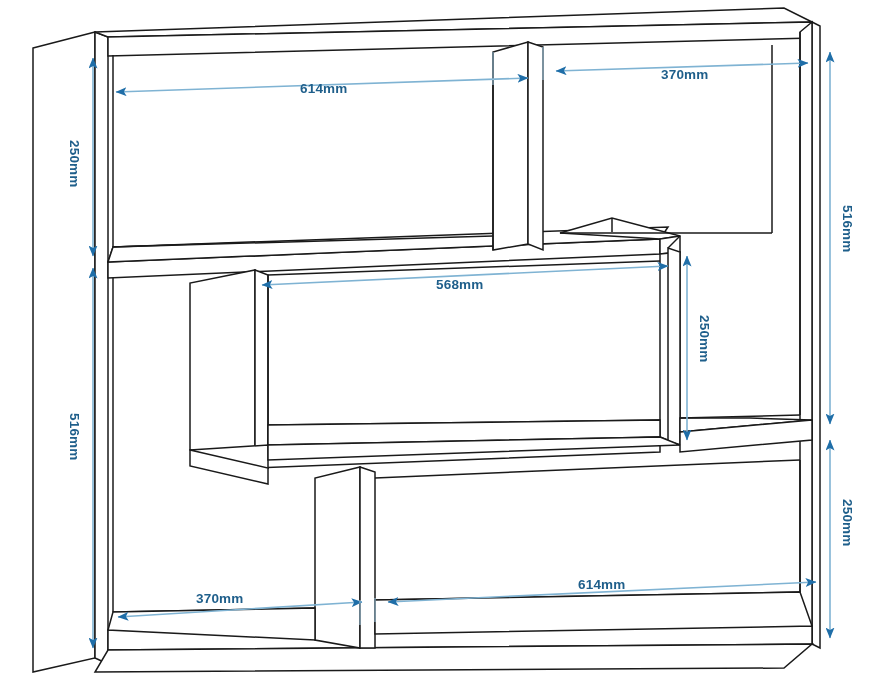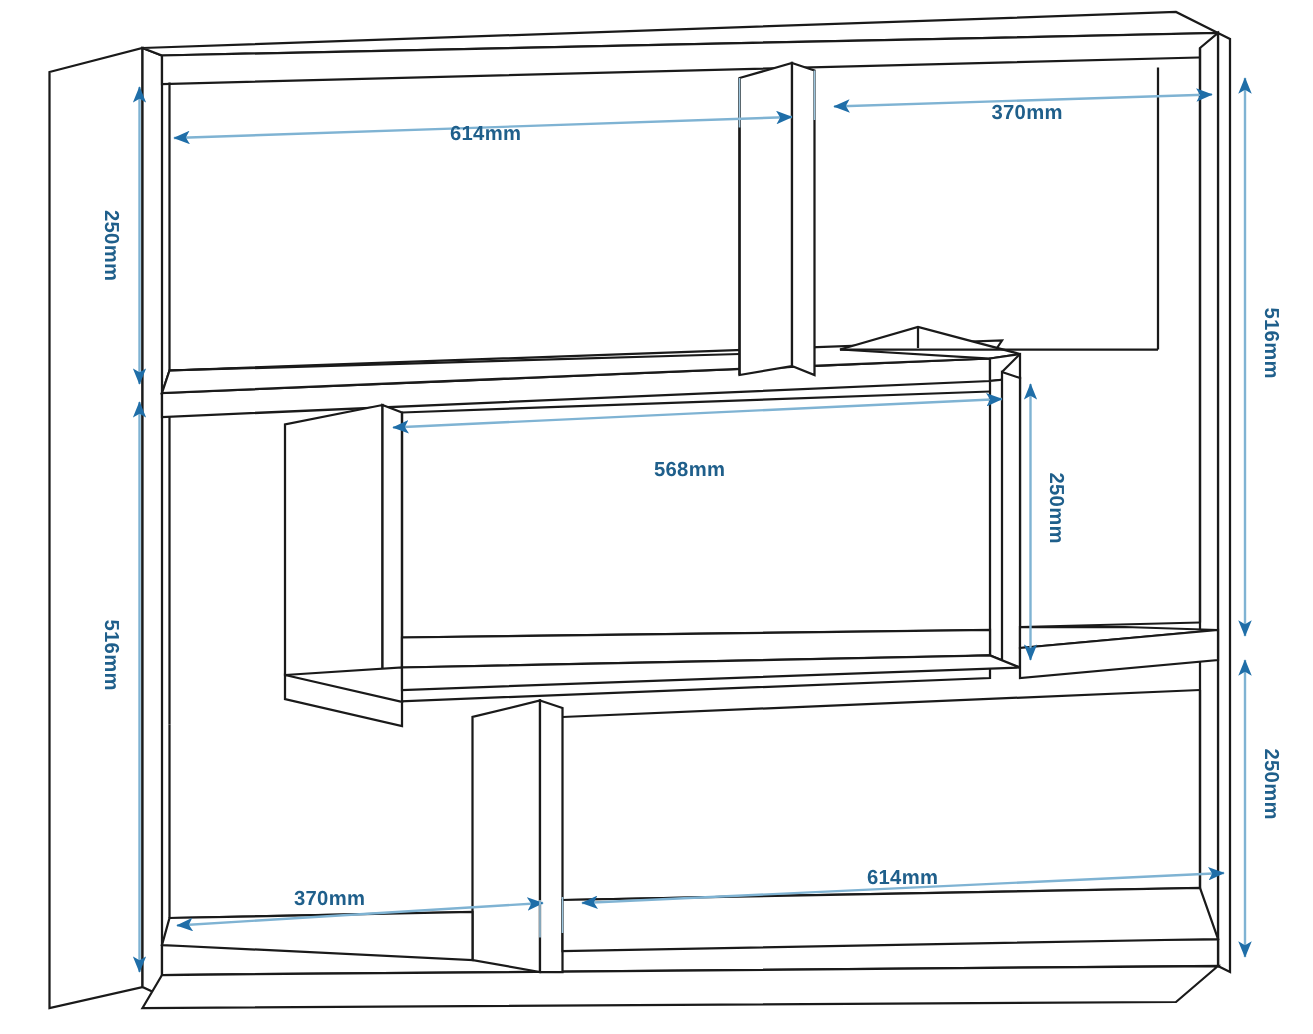--- a/index.html
+++ b/index.html
@@ -168,21 +168,21 @@
   </svg>
 
   <div class="dim-label" style="left:300px; top:82px;">614mm</div>
 
   <div class="dim-label" style="left:661px; top:68px;">370mm</div>
 
   <div class="dim-label vert rot-cw" style="left:81px; top:140px;">250mm</div>
 
   <div class="dim-label vert rot-cw" style="left:854px; top:205px;">516mm</div>
 
-  <div class="dim-label" style="left:436px; top:278px;margin-top:28px;">568mm</div>
+  <div class="dim-label" style="left:436px; top:278px;">568mm</div>
 
   <div class="dim-label vert rot-cw" style="left:711px; top:315px;">250mm</div>
 
   <div class="dim-label vert rot-cw" style="left:81px; top:413px;">516mm</div>
 
   <div class="dim-label vert rot-cw" style="left:854px; top:499px;">250mm</div>
 
   <div class="dim-label" style="left:196px; top:592px;">370mm</div>
 
   <div class="dim-label" style="left:578px; top:578px;">614mm</div>

